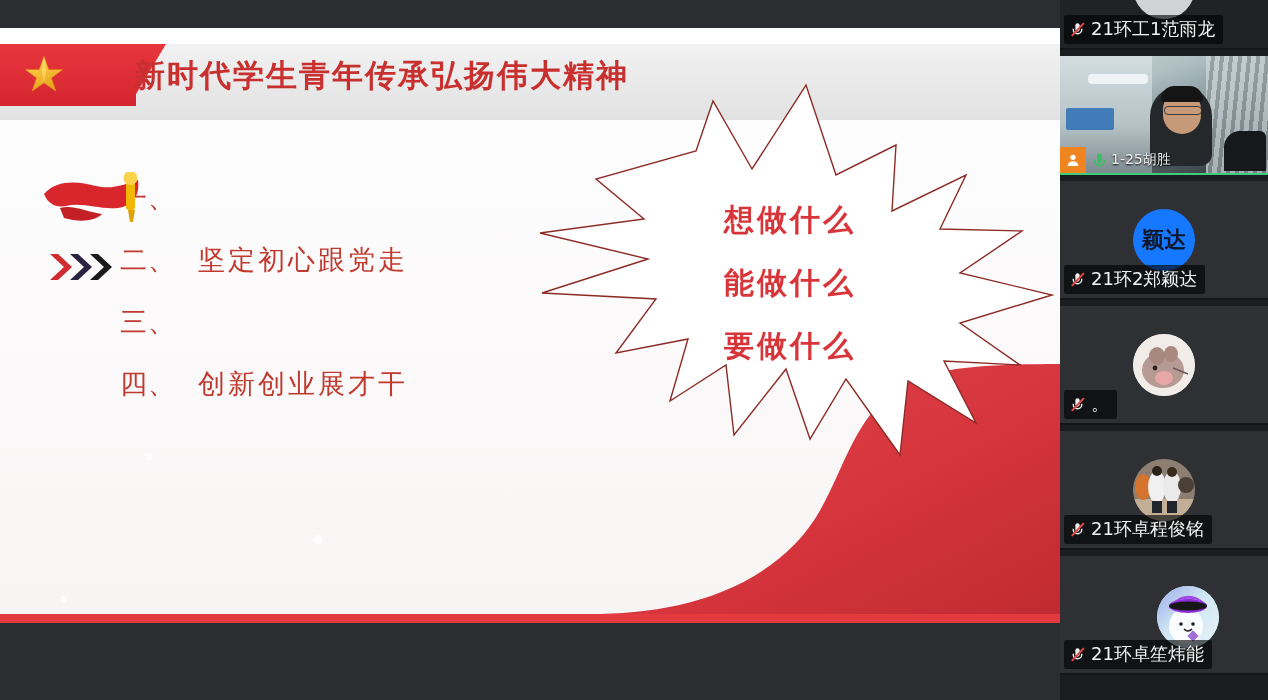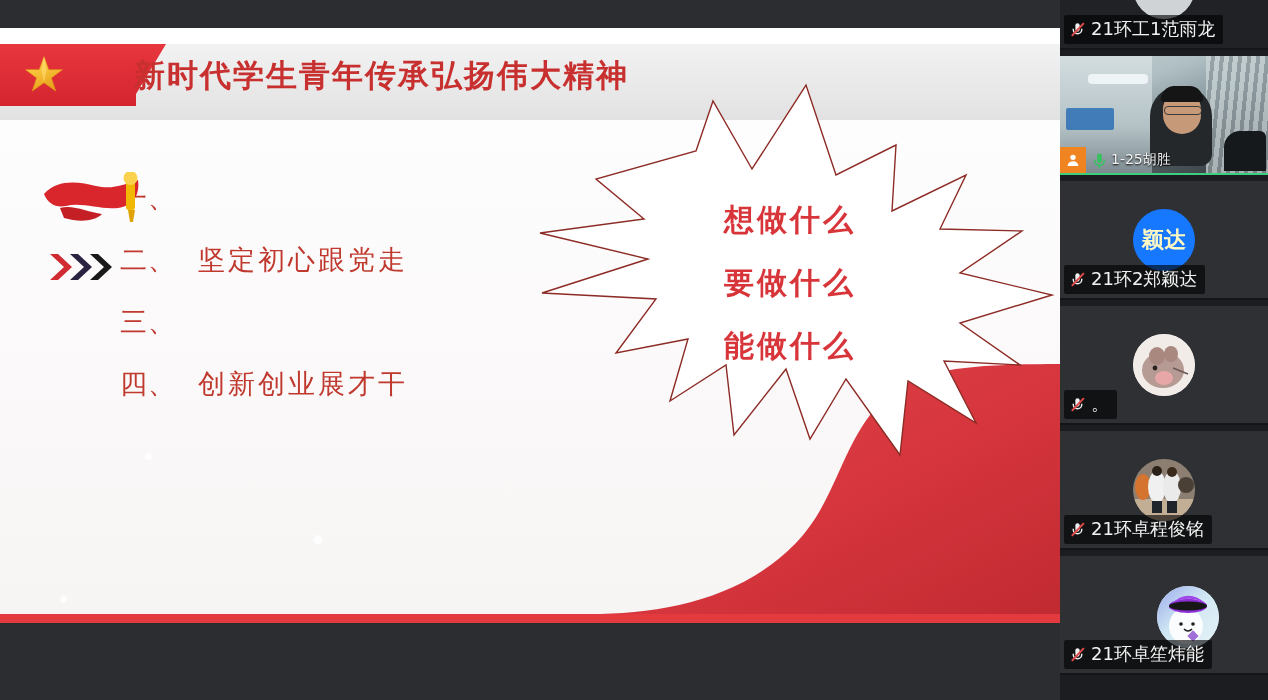--- a/index.html
+++ b/index.html
@@ -58,21 +58,21 @@
 
   
   #strip{position:absolute;left:1060px;top:0;width:208px;height:700px;
     background:#1c1d20;overflow:hidden;}
   .tile{position:relative;width:208px;height:117px;background:#2e3034;overflow:hidden;
     border-bottom:2px solid #141518;margin-top:6px;}
   .tile.active{outline:2px solid #3ecf7e;outline-offset:-2px;}
   .tile-video{position:absolute;inset:0;}
   .avatar{position:absolute;left:50%;top:50%;transform:translate(-50%,-50%);
     width:62px;height:62px;border-radius:50%;display:flex;align-items:center;justify-content:center;
-    font-size:22px;color:#fef9c3;font-weight:600;overflow:hidden;}
+    font-size:22px;color:#0f172a;font-weight:600;overflow:hidden;}
   .nameplate{position:absolute;left:4px;bottom:4px;display:flex;align-items:center;gap:5px;
     background:rgba(0,0,0,.62);padding:2px 8px 3px 5px;border-radius:2px;max-width:196px;}
   .nameplate.host{left:0;bottom:0;padding:0;background:transparent;gap:0;}
   .host-badge{width:26px;height:26px;background:#ef8420;display:flex;align-items:center;justify-content:center;}
   .nm{font-size:18px;color:#f2f2f2;white-space:nowrap;
       font-family:"DejaVu Sans","Liberation Sans",sans-serif;}
   .nameplate.host .nm{padding:0 6px 0 2px;text-shadow:0 1px 2px #000;font-size:14px;}
   .mic{width:17px;height:17px;flex:none;}
 </style>
 </head>
@@ -144,22 +144,22 @@
         </div>
       </div>
 
       <svg id="burst" viewBox="0 0 540 400">
         <polygon fill="#ffffff" stroke="#8d2b26" stroke-width="1.4" points="176,68 193,18 232,86 286,2 316,92 376,62 372,128 446,92 420,146 502,148 440,190
                   532,212 440,240 500,282 424,278 456,340 388,298 380,372 326,296 290,356 266,286
                   214,352 206,282 150,318 168,256 96,270 136,216 22,210 128,176 20,150 124,136 76,96"></polygon>
       </svg>
       <div id="burst-text">
         <div class="burst-line">想做什么</div>
+        <div class="burst-line">能做什么</div>
         <div class="burst-line">要做什么</div>
-        <div class="burst-line">能做什么</div>
       </div>
     </div>
   </div>
 
   <div id="strip">
 
     <div class="tile" style="height:48px;margin-top:0;">
       <div class="tile-video" style="background:#202225;">
         <div class="avatar" style="top:-12px;background:#cfd3d6;"></div>
       </div>

